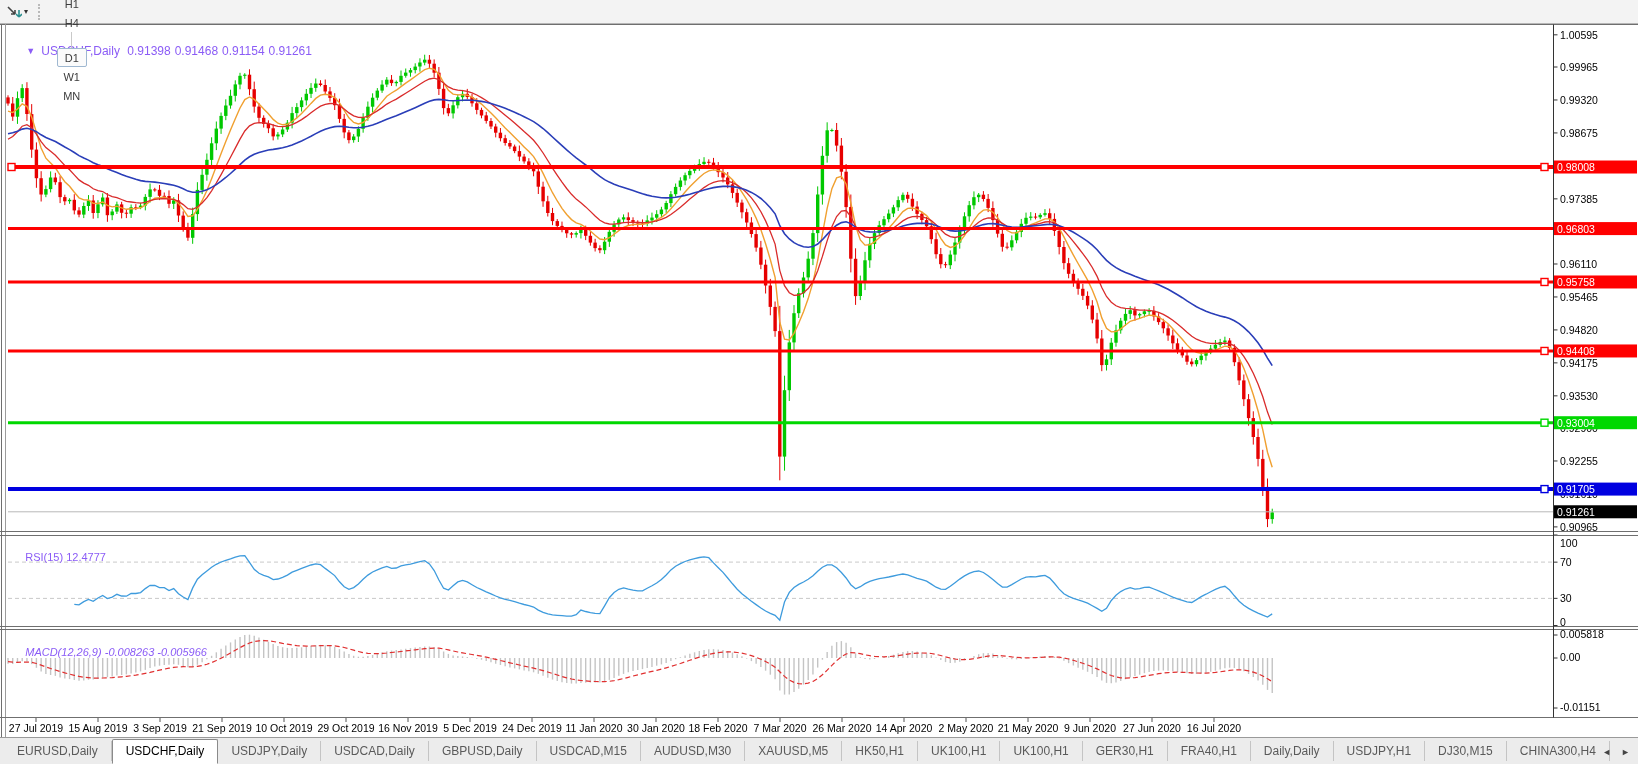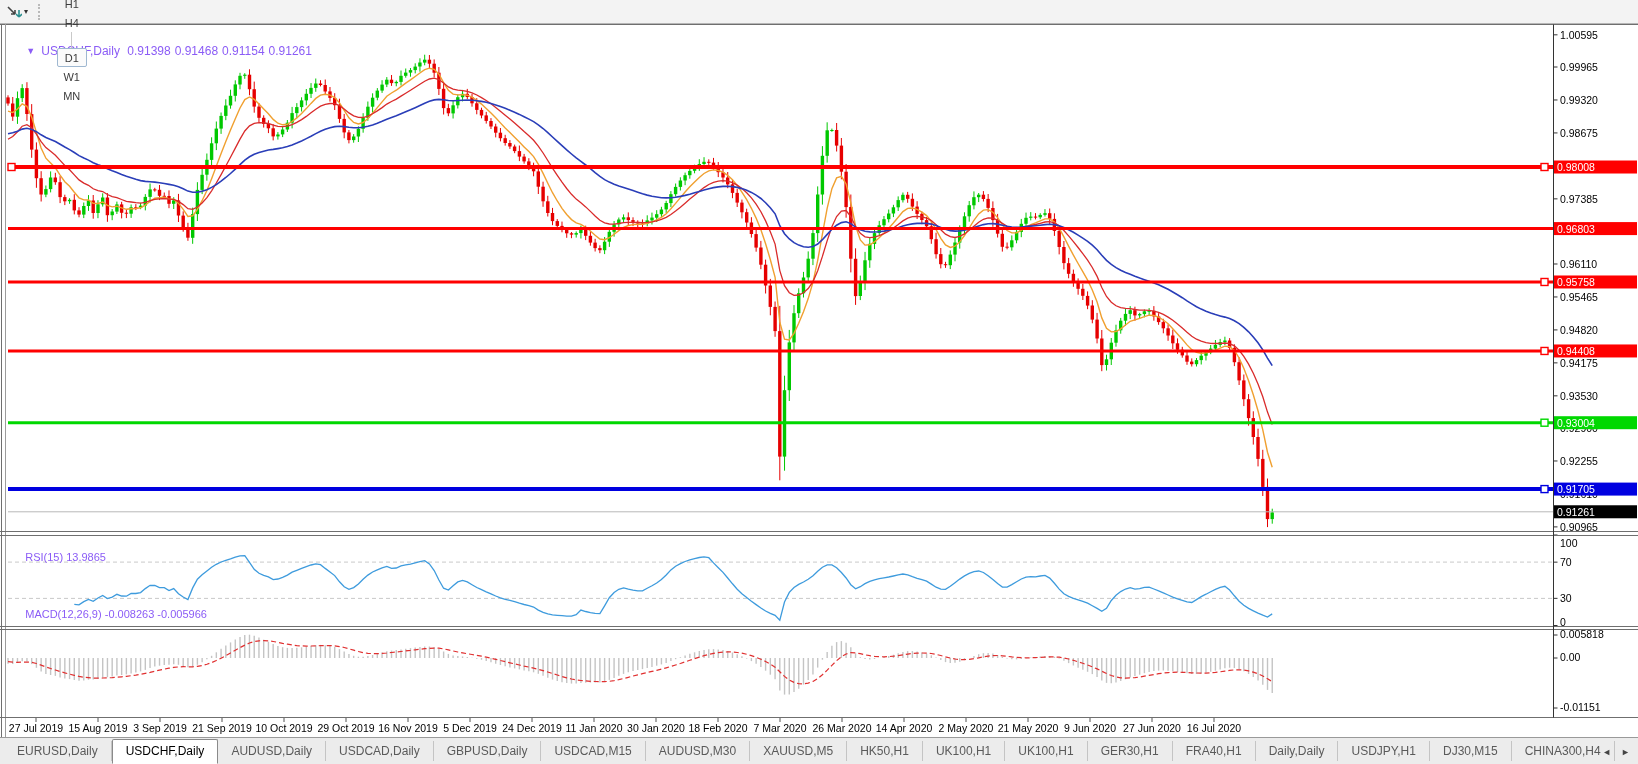--- a/index.html
+++ b/index.html
@@ -14,21 +14,21 @@
   .tf-btn{border:1px solid transparent;background:transparent;font-family:"Liberation Sans",sans-serif;
     font-size:11px;color:#3c3c3c;height:19px;padding:0 7px;margin:0 2px;cursor:pointer;border-radius:2px;}
   .tf-btn.active{background:#fbfbfb;border:1px solid #9fb8d1;}
   .tb-sep{width:1px;height:16px;background:#c9c9c9;margin:0 5px;}
   
   .ov{position:absolute;z-index:3;color:#8b5cf6;white-space:pre;}
   #chart-header{left:13px;top:30px;font-size:12px;}
   #chart-header .tri{font-size:9px;margin-right:6px;position:relative;top:-1px;cursor:pointer;}
   #chart-header span{margin-right:4px;}
   #rsi-label{left:13px;top:539px;font-size:11px;}
-  #macd-label{left:13px;top:596px;font-size:11px;}
+  #macd-label{left:13px;top:634px;font-size:11px;font-style:italic;}
   
   #tab-bar{position:absolute;left:0;top:737px;width:1638px;height:27px;background:#ececec;
     border-top:1px solid #9a9a9a;display:flex;align-items:flex-end;z-index:5;}
   .tab{height:20px;line-height:20px;padding:0 13px;font-size:12px;color:#5a5a5a;cursor:pointer;
     border-right:1px solid #c4c4c4;margin-bottom:3px;white-space:nowrap;}
   .tab:first-child{margin-left:4px;}
   .tab.active{background:#fff;color:#000;border:1px solid #8a8a8a;border-bottom:1px solid #fff;
     height:23px;line-height:23px;margin-bottom:1px;border-radius:2px 2px 0 0;}
   #tab-scroll{position:absolute;right:8px;bottom:8px;display:flex;gap:10px;}
   #tab-scroll span{font-size:9px;color:#444;cursor:pointer;line-height:9px;}
@@ -997,32 +997,32 @@
       <line x1="0" y1="629.5" x2="1638" y2="629.5" stroke="#6f6f6f" stroke-width="1"></line>
       <line x1="0" y1="717.5" x2="1638" y2="717.5" stroke="#6f6f6f" stroke-width="1"></line>
       <line x1="1553.5" y1="24.5" x2="1553.5" y2="717.5" stroke="#333" stroke-width="1"></line>
     </svg>
 
   <div class="ov" id="chart-header">
     <span class="tri">▼</span><span>USDCHF,Daily</span> <span>0.91398</span><span>0.91468</span><span>0.91154</span><span>0.91261</span>
   </div>
 
   <div class="ov" id="rsi-label">
-    <span>RSI(15)</span> <span>13.9865</span>
+    <span>RSI(15)</span> <span>12.4777</span>
   </div>
 
   <div class="ov" id="macd-label">
     <span>MACD(12,26,9)</span> <span>-0.008263 -0.005966</span>
   </div>
 
   <div id="tab-bar">
     <div id="tabs-holder" style="display:flex;align-items:center;">
         <div class="tab">EURUSD,Daily</div>
         <div class="tab active">USDCHF,Daily</div>
-        <div class="tab">AUDUSD,Daily</div>
+        <div class="tab">USDJPY,Daily</div>
         <div class="tab">USDCAD,Daily</div>
         <div class="tab">GBPUSD,Daily</div>
         <div class="tab">USDCAD,M15</div>
         <div class="tab">AUDUSD,M30</div>
         <div class="tab">XAUUSD,M5</div>
         <div class="tab">HK50,H1</div>
         <div class="tab">UK100,H1</div>
         <div class="tab">UK100,H1</div>
         <div class="tab">GER30,H1</div>
         <div class="tab">FRA40,H1</div>

